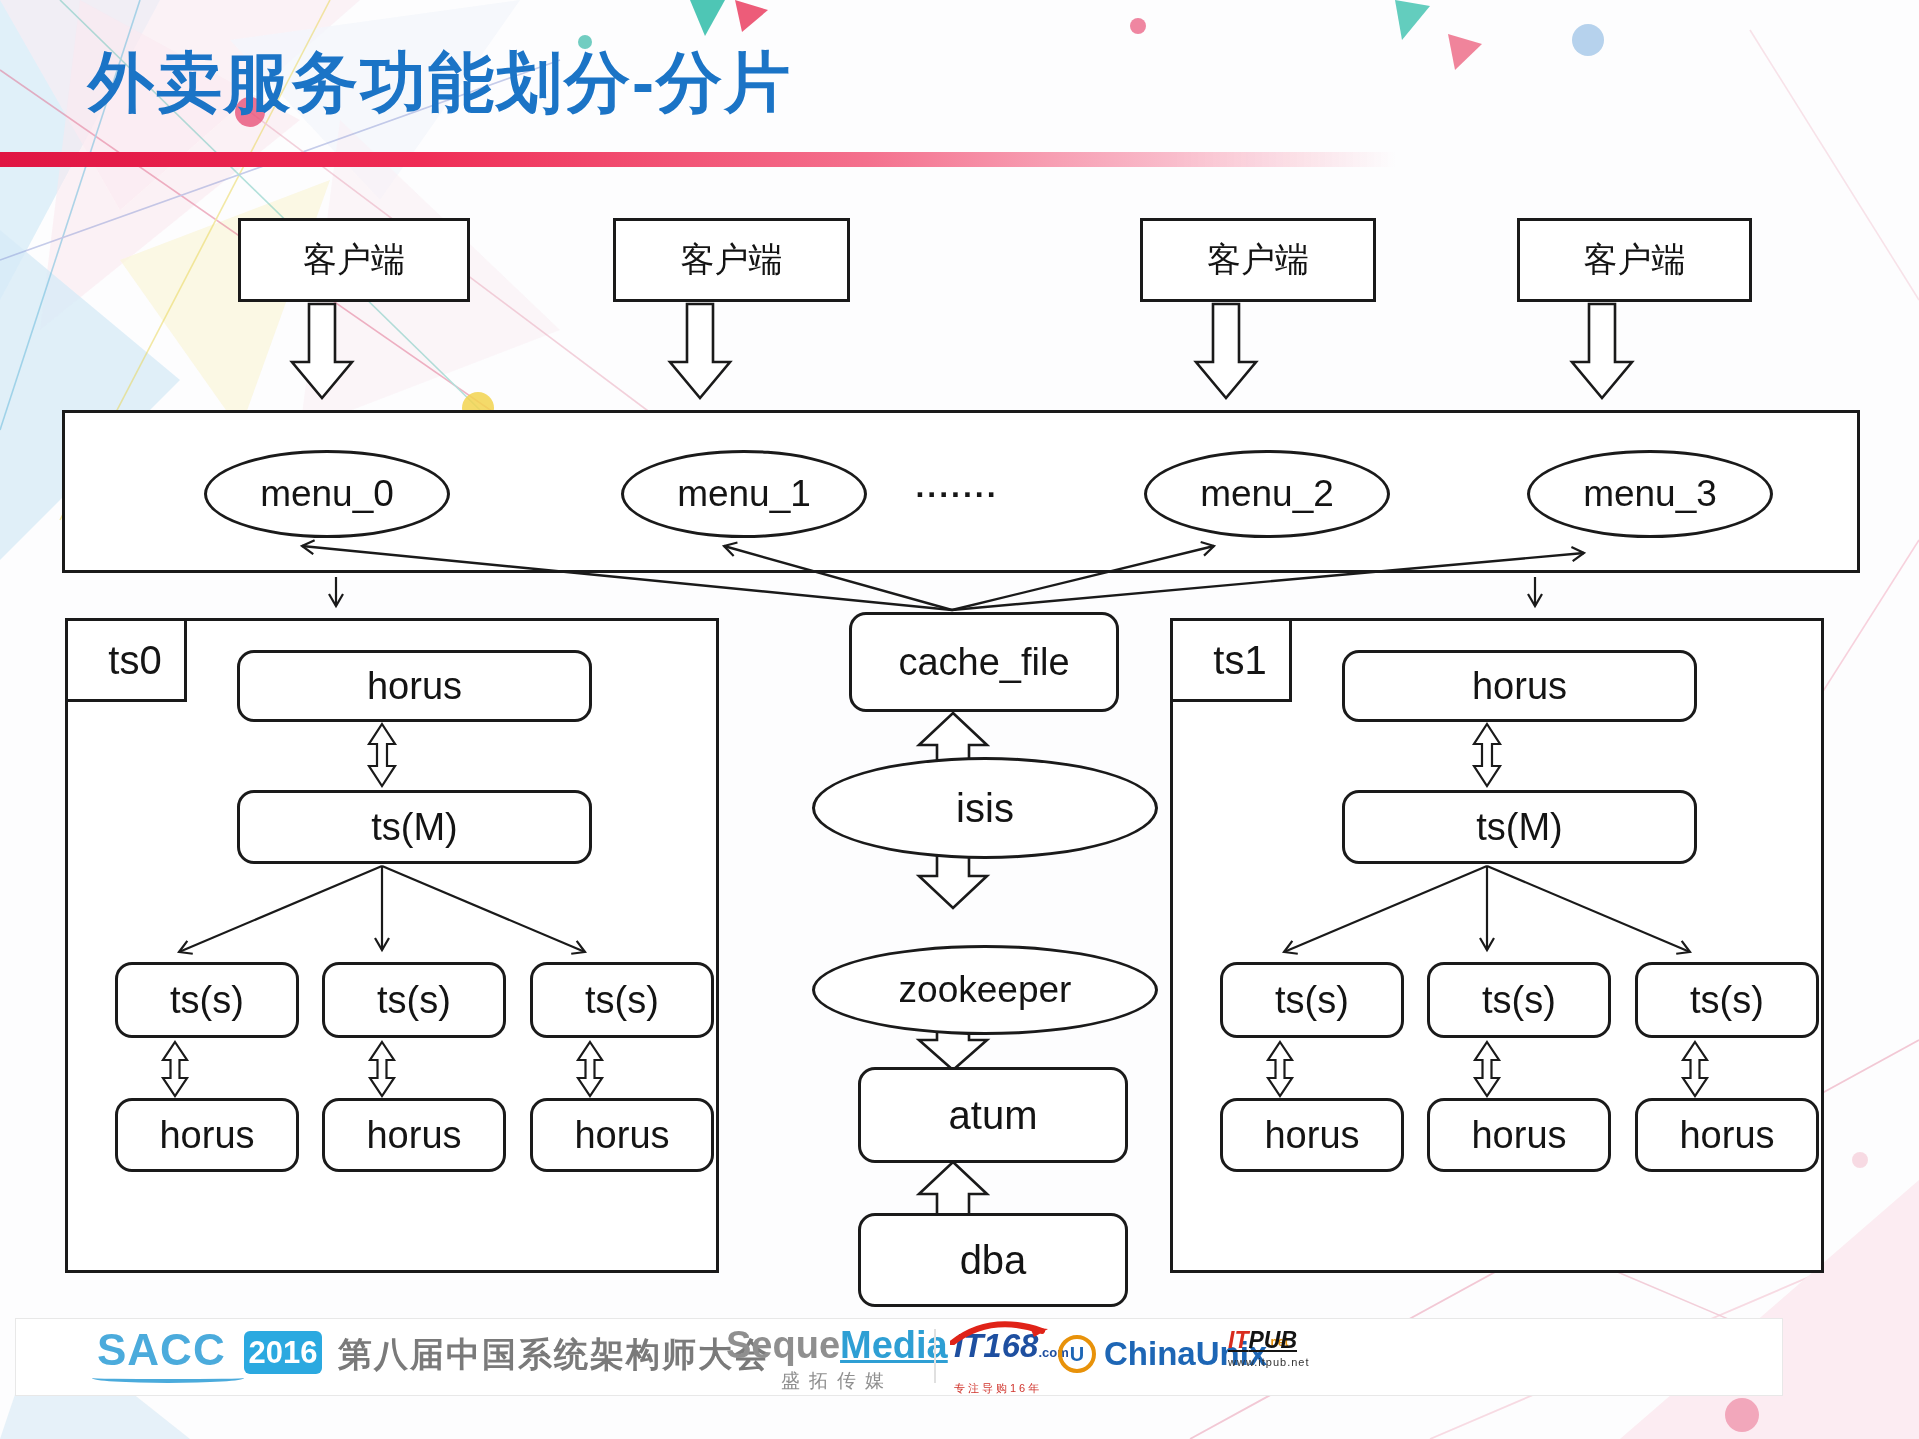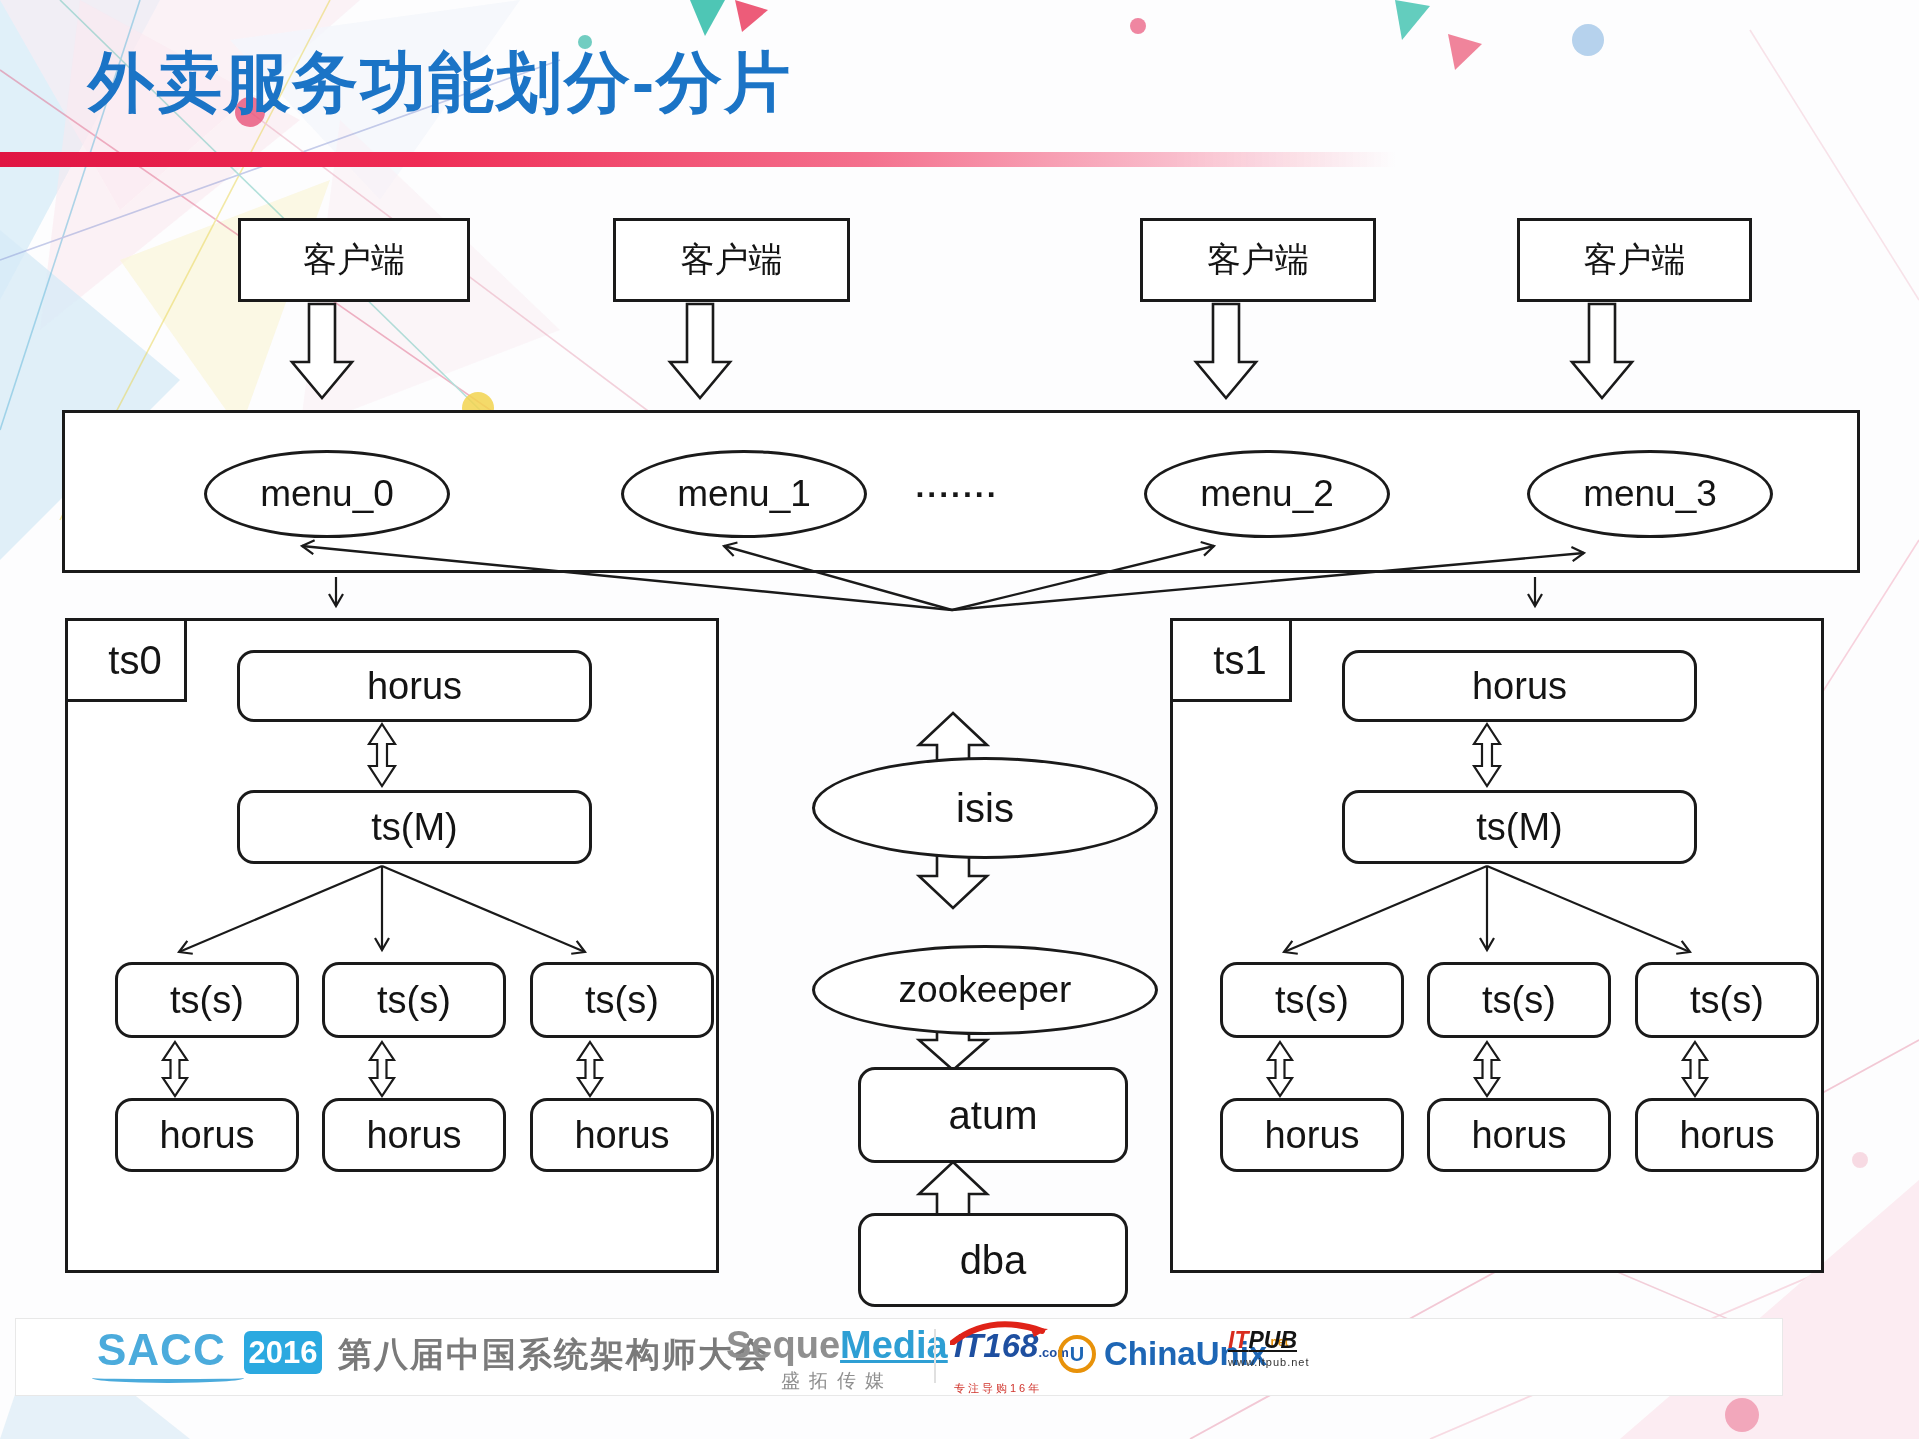--- a/index.html
+++ b/index.html
@@ -248,20 +248,23 @@
     <div class="node rounded" style="left:1188px;top:1098px;width:184px;height:74px;">
       <span>horus</span>
       </div>
     <div class="node rounded" style="left:1395px;top:1098px;width:184px;height:74px;">
       <span>horus</span>
       </div>
     <div class="node rounded" style="left:1603px;top:1098px;width:184px;height:74px;">
       <span>horus</span>
       </div>
 
+    <div class="node rounded" style="left:817px;top:612px;width:270px;height:100px;">
+      <span>cache_file</span>
+      </div>
     <div class="node ellipse" style="left:780px;top:757px;width:346px;height:102px;font-size:40px;">
       <span>isis</span>
       </div>
     <div class="node ellipse" style="left:780px;top:945px;width:346px;height:90px;font-size:37px;">
       <span>zookeeper</span>
       </div>
     <div class="node rounded" style="left:826px;top:1067px;width:270px;height:96px;font-size:40px;">
       <span>atum</span>
       </div>
     <div class="node rounded" style="left:826px;top:1213px;width:270px;height:94px;font-size:40px;">

